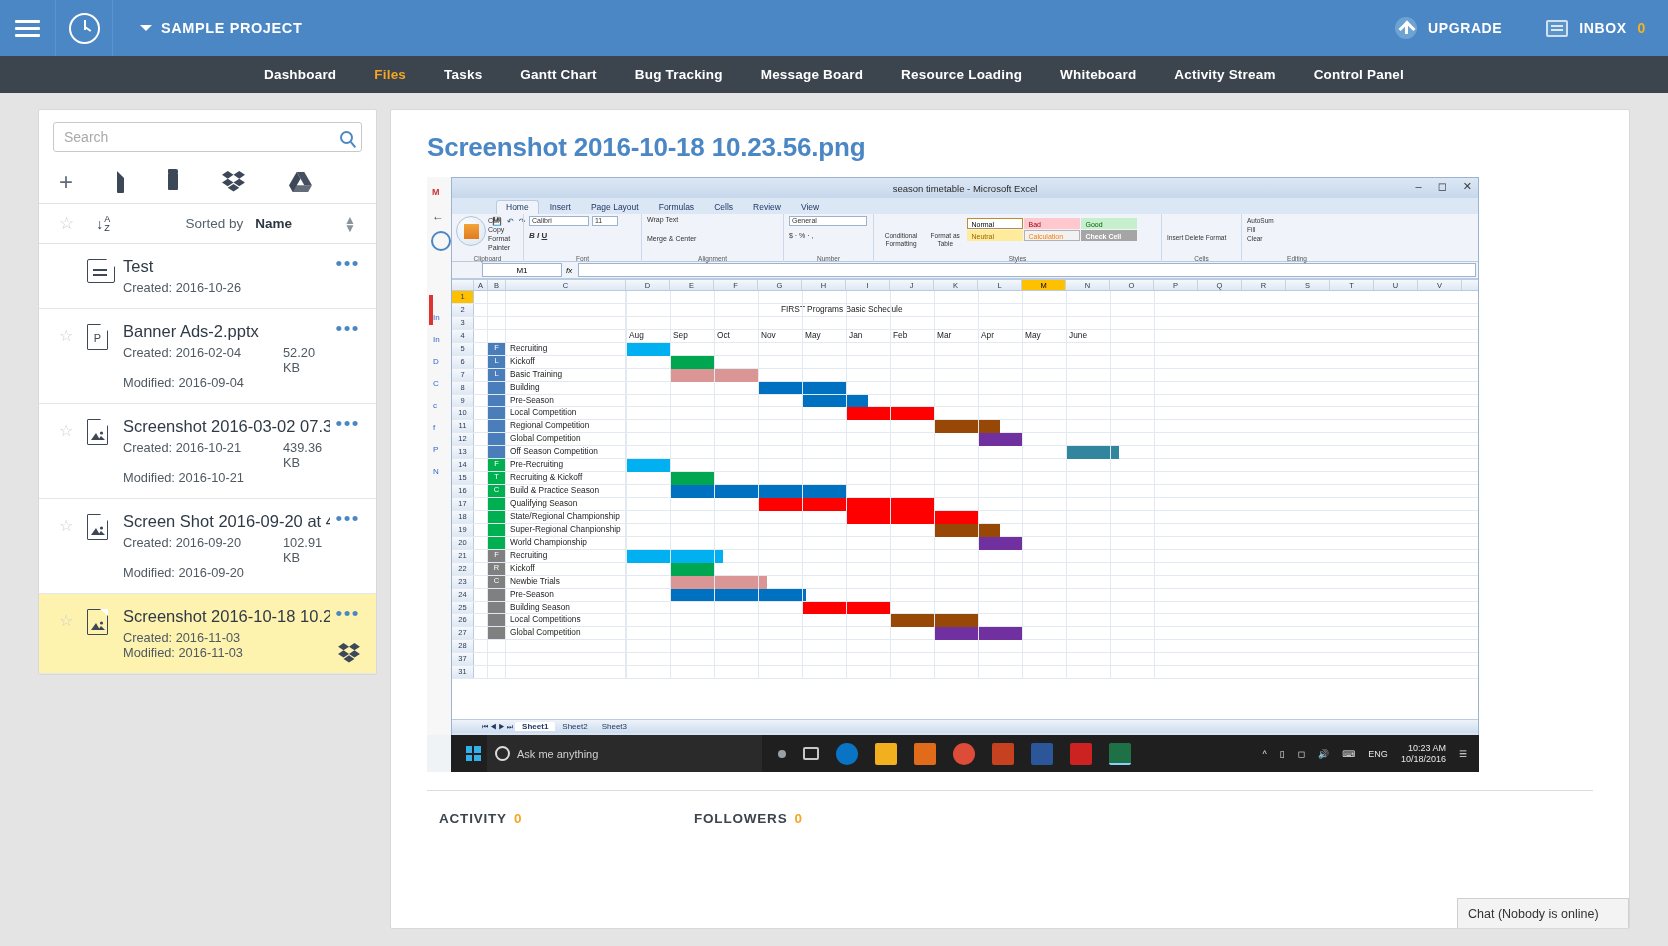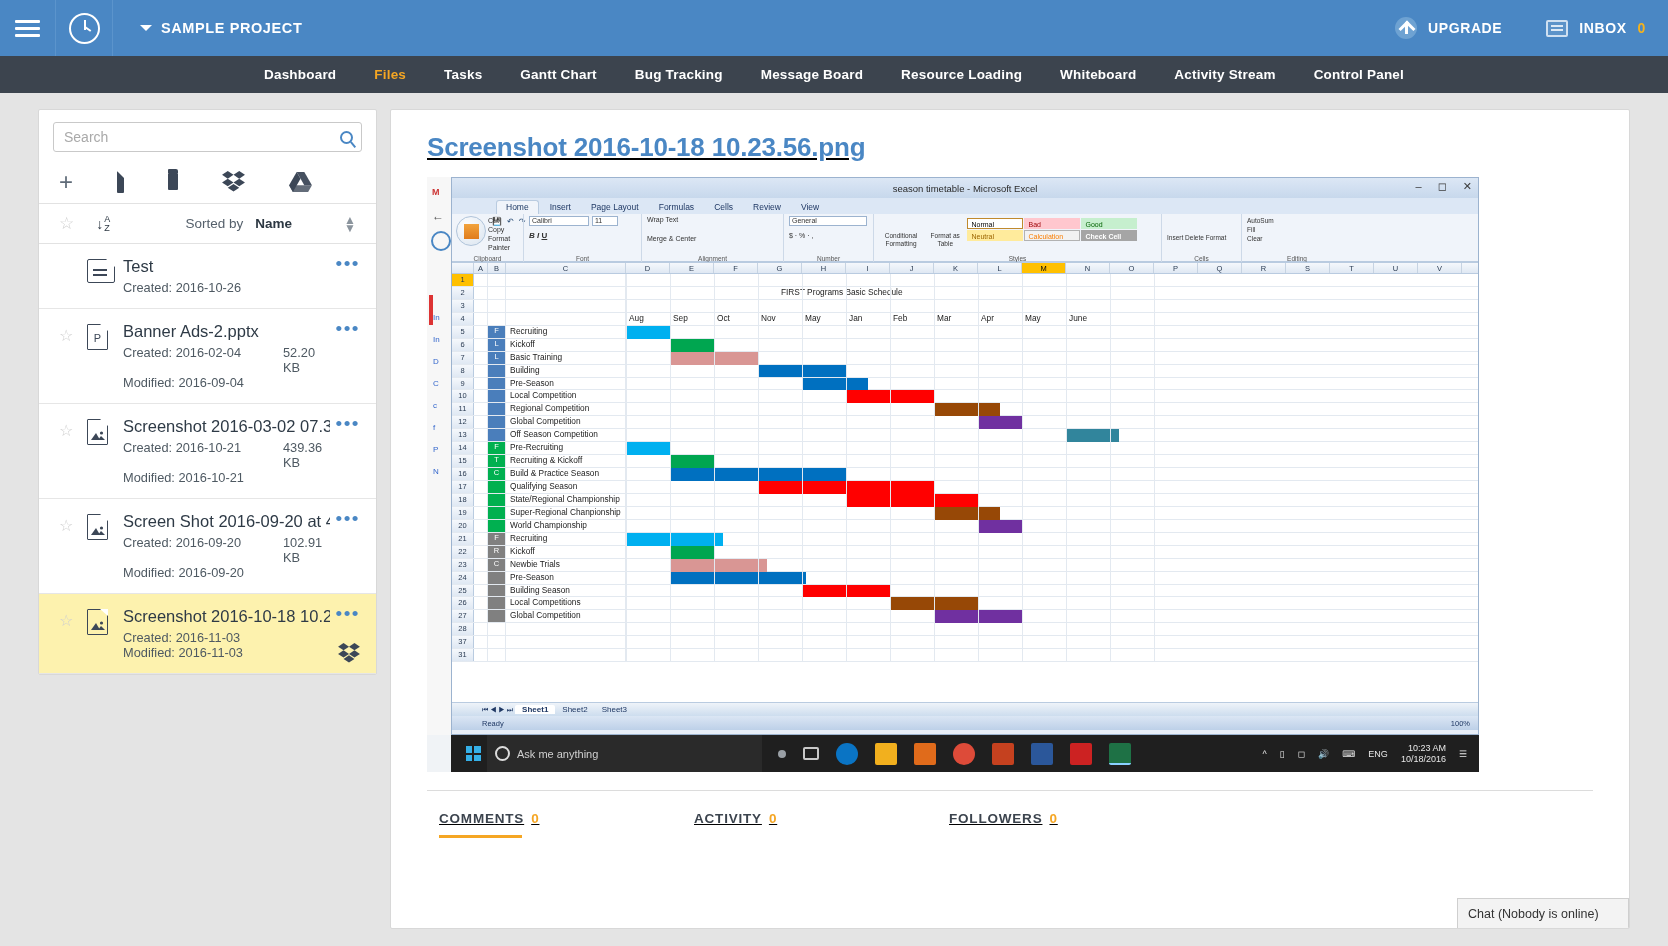--- a/index.html
+++ b/index.html
@@ -112,21 +112,21 @@
   .page-ic:after { content:""; position:absolute; right:-1px; top:-1px; border-width: 0 8px 7px 0; border-style: solid; border-color: #fff #fff transparent transparent; }
   .img-glyph { position:absolute; left:3px; bottom:4px; width:14px; height:9px; }
   .it-body { flex: 1; min-width: 0; padding-left: 6px; }
   .it-name { font-size: 16.5px; color: #2e3a46; margin-bottom: 4px; white-space: nowrap; overflow: hidden; }
   .it-meta { font-size: 12.8px; color: #4e5962; display: flex; }
   .it-meta .lbl { min-width: 160px; }
   .it-dots { color: #4a87c4; font-size: 19px; letter-spacing: 1.5px; padding-left: 6px; line-height: 14px; }
   .dbx-small { position: absolute; right: 16px; bottom: 10px; width: 22px; height: 20px; }
 
   
-  .main-col { flex: 1; padding: 16px 38px 0 0; text-decoration: underline; }
+  .main-col { flex: 1; padding: 16px 38px 0 0; }
   .card {
     background: #fff; border: 1px solid #d8d8d8; height: 820px;
     border-radius: 2px; overflow: hidden; position: relative;
   }
   .card-title { color: #4a87c4; font-size: 26px; font-weight: bold; padding: 22px 0 14px 36px; letter-spacing:-0.2px;}
   .preview-wrap { padding: 0 0 0 36px; }
   .preview { width: 1052px; height: 595px; position: relative; background:#fff; }
 
   
   .xl-chromeedge { position:absolute; left:0; top:0; width:100%; height:595px; background:#f0f3f6; }
@@ -468,20 +468,25 @@
                 <div class="rgroup" style="width:110px;border-right:none">
                   <div style="font-size:6.5px;line-height:9px">
                     <div>AutoSum</div>
                     <div>Fill</div>
                     <div>Clear</div>
                   </div>
                   <div class="rglabel">Editing</div>
                 </div>
               </div>
 
+              <div class="formula-bar">
+                <span class="namebox">M1</span>
+                <span style="font-size:8px;padding:0 4px"><i>fx</i></span>
+                <span class="fxarea"></span>
+              </div>
 
               <div class="grid">
                 <div class="colhdr" id="col-header">
                     <div class="colcell" style="width: 22px; flex: 0 0 22px;"></div>
                     <div class="colcell" style="width: 14px; flex: 0 0 14px;">A</div>
                     <div class="colcell" style="width: 18px; flex: 0 0 18px;">B</div>
                     <div class="colcell" style="width: 120px; flex: 0 0 120px;">C</div>
                     <div class="colcell" style="width: 44px; flex: 0 0 44px;">D</div>
                     <div class="colcell" style="width: 44px; flex: 0 0 44px;">E</div>
                     <div class="colcell" style="width: 44px; flex: 0 0 44px;">F</div>
@@ -1221,21 +1226,20 @@
                 </span>
                 <span>☰</span>
               </div>
             </div>
           </div>
         </div>
       </div>
 
       <div class="divider"></div>
       <div class="bot-tabs" id="bottom-tabs">
-          <div class="bot-tab active"><span>COMMENTS</span><span class="cnt">0</span></div>
           <div class="bot-tab"><span>ACTIVITY</span><span class="cnt">0</span></div>
           <div class="bot-tab"><span>FOLLOWERS</span><span class="cnt">0</span></div>
         </div>
 
       <div class="chat-pop">
         <span>Chat (Nobody is online)</span>
       </div>
     </div>
   </div>
 </div>

